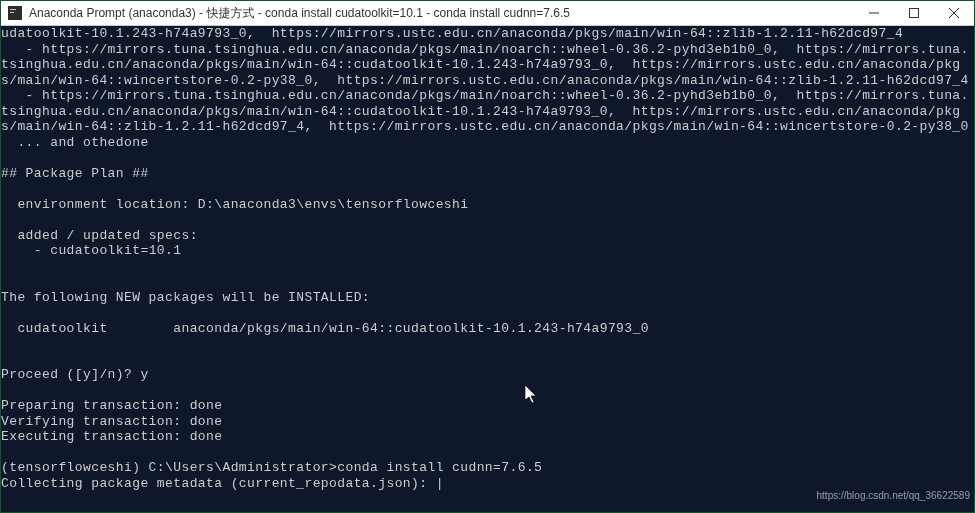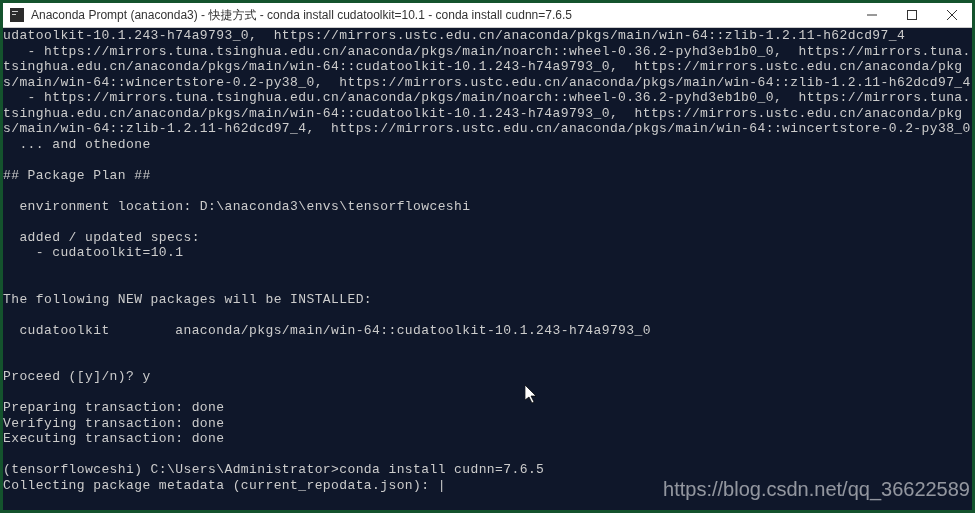--- a/index.html
+++ b/index.html
@@ -12,21 +12,21 @@
       background: #fff;
       width: 975px;
       height: 513px;
       overflow: hidden;
       position: relative;
     }
     .window {
       width: 975px;
       height: 513px;
       background: #fff;
-      border: 3px solid #14532d;
+      border: 1px solid #14532d;
       display: flex;
       flex-direction: column;
     }
     .titlebar {
       height: 25px;
       background: #fff;
       display: flex;
       align-items: center;
       border-bottom: 1px solid #ccc;
       font-size: 12px;
@@ -84,21 +84,21 @@
       top: 385px;
       width: 16px;
       height: 20px;
       pointer-events: none;
     }
     .watermark {
       position: absolute;
       right: 5px;
       bottom: 12px;
       color: rgba(255,255,255,0.55);
-      font-size: 20px;
+      font-size: 10px;
       font-family: Arial, sans-serif;
       pointer-events: none;
       text-align: center;
     }
   </style>
 </head>
 <body>
 
 <div class="window">
   <div class="titlebar">

